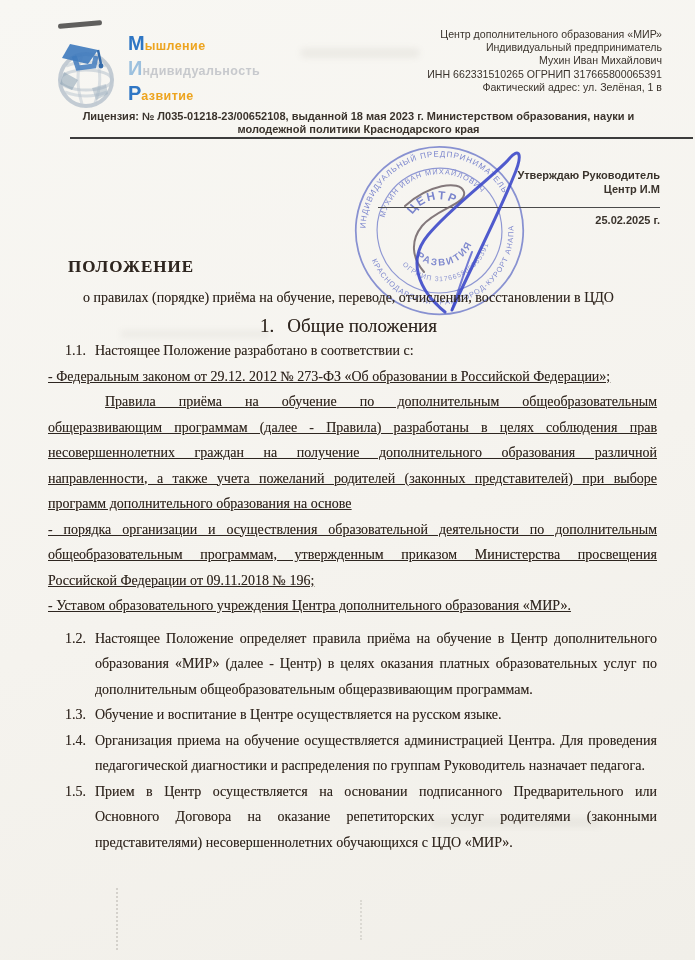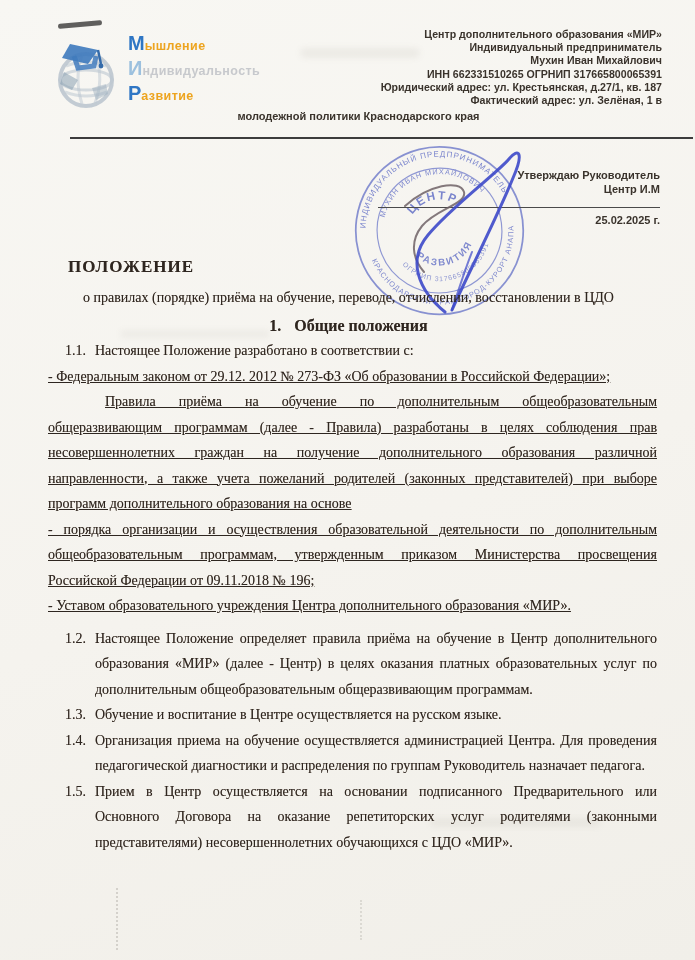--- a/index.html
+++ b/index.html
@@ -13,21 +13,21 @@
   .logo-wrap{position:absolute;left:50px;top:30px;width:270px;}
   .logo-globe{position:absolute;left:2px;top:8px;}
   .logo-lines{position:absolute;left:78px;top:2px;font-family:"Liberation Sans",sans-serif;font-weight:bold;}
   .logo-row{display:flex;align-items:baseline;margin-bottom:3px;white-space:nowrap;}
   .logo-initial{font-size:20px;line-height:22px;}
   .logo-rest{font-size:12.5px;letter-spacing:.4px;}
   .c-blue{color:#2f76c4;} .c-orange{color:#eda41f;}
   .c-ltblue{color:#9cc0de;} .c-ltgray{color:#c7c9cd;}
   .org-block{position:absolute;right:33px;top:28px;width:420px;
              text-align:right;font-family:"Liberation Sans",sans-serif;
-             font-weight:bold;font-size:10.6px;line-height:13.2px;color:#3a332c;}
+             font-weight:normal;font-size:10.6px;line-height:13.2px;color:#3a332c;}
   .license{position:absolute;left:28px;right:6px;top:110px;text-align:center;
            font-family:"Liberation Sans",sans-serif;font-weight:bold;
            font-size:11px;line-height:12.8px;color:#3a332c;}
   .rule{position:absolute;left:70px;right:2px;top:137px;height:0;
         border-top:2.2px solid #3c3c3c;}
   
   .approve{position:absolute;right:35px;top:168px;text-align:right;
            font-family:"Liberation Sans",sans-serif;font-weight:bold;
            font-size:11px;line-height:14px;color:#3a332c;}
   .sig-line{position:absolute;left:378px;top:207px;width:282px;height:0;
@@ -37,21 +37,21 @@
            font-size:11px;color:#3a332c;}
   .stamp-svg{position:absolute;left:342px;top:140px;opacity:.82;}
   .sig-svg{position:absolute;left:360px;top:140px;}
   
   .doc{position:absolute;left:40px;right:38px;top:256px;color:#2e2620;
        font-size:14px;line-height:25.5px;
        text-shadow:0 0 .4px rgba(70,45,25,.45);}
   .doc-title{text-align:left;padding-left:28px;font-weight:bold;
              font-size:17px;letter-spacing:1px;line-height:22px;margin:0 0 7px 0;}
   .doc-subtitle{text-align:center;line-height:25px;margin:0;}
-  .sec-head{text-align:center;font-weight:bold;font-size:16px;
+  .sec-head{text-align:center;font-weight:normal;font-size:19px;
             line-height:25px;margin:3px 0 0 0;}
   .sec-head .sec-num{margin-right:13px;}
   .p{margin:0;text-align:justify;text-decoration:underline;}
   .p-dash{margin-left:8px;}
   .p-indent{margin-left:8px;text-indent:57px;}
   .clause{position:relative;padding-left:55px;margin:0;text-align:justify;}
   .clause .num{position:absolute;left:25px;top:0;}
   .gap-before{margin-top:7px;}
   
   .artifact{position:absolute;pointer-events:none;}
@@ -111,25 +111,25 @@
           <span class="logo-rest c-orange">азвитие</span>
       </div>
     </div>
   </div>
 
   <div class="org-block">
     <div>Центр дополнительного образования «МИР»</div>
     <div>Индивидуальный предприниматель</div>
     <div>Мухин Иван Михайлович</div>
     <div>ИНН 662331510265 ОГРНИП 317665800065391</div>
-    <div>Юридический адрес: ул. Крестьянская, д.27/1, кв. 187</div>
     <div>Фактический адрес: ул. Зелёная, 1 в</div>
   </div>
 
   <div class="license">
+    <div>Лицензия: № Л035-01218-23/00652108, выданной 18 мая 2023 г. Министерством образования, науки и</div>
     <div>молодежной политики Краснодарского края</div>
   </div>
   <div class="rule"></div>
 
   <svg class="stamp-svg" width="195" height="185" viewBox="0 0 200 190">
     <g transform="rotate(-14 100 93)" fill="none">
       <circle cx="100" cy="93" r="86" stroke="#4353bd" stroke-width="1.8" opacity="0.75"></circle>
       <circle cx="100" cy="93" r="64" stroke="#4353bd" stroke-width="1.2" opacity="0.7"></circle>
       <path id="arcTop" d="M 24 93 A 76 76 0 0 1 176 93"></path>
       <path id="arcBot" d="M 24 93 A 76 76 0 0 0 176 93"></path>

